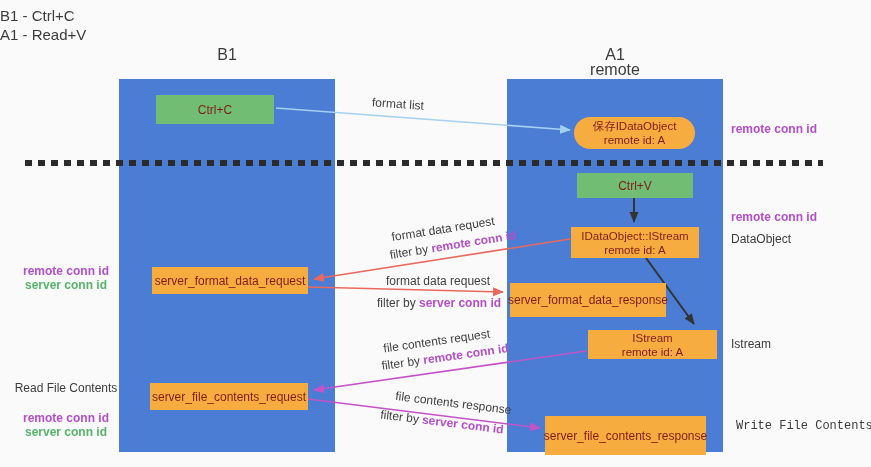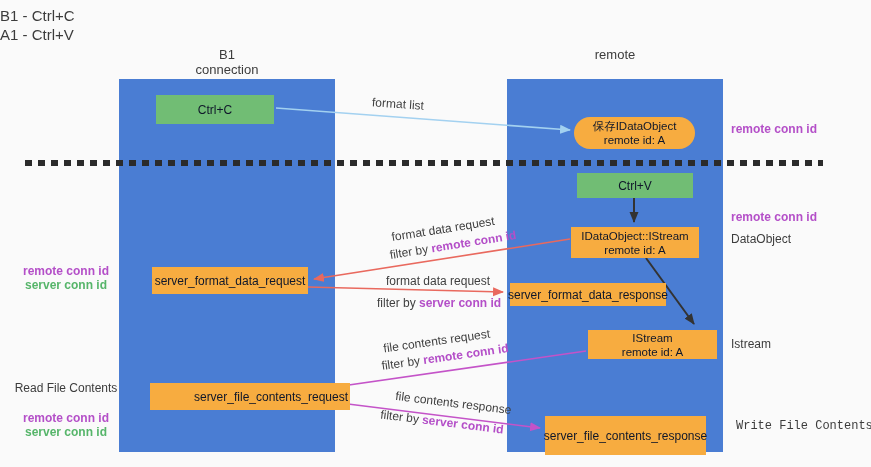--- a/index.html
+++ b/index.html
@@ -6,50 +6,50 @@
     --lane-blue:#4a7dd3; --node-green:#71bd74; --node-orange:#f7ac40;
     --arrow-light-blue:#a3d1f0; --arrow-red:#e9695e; --arrow-magenta:#c453c8;
     --arrow-black:#333333; --highlight-purple:#b44fc8; --highlight-green:#56b56a;
     --dashed-line:#2b2b2b; --background:#fafafa; --text-dark:#3c3c3c;
   }
   html,body{margin:0;padding:0;}
   body{background:var(--background,#fafafa);font-family:"Liberation Sans","DejaVu Sans",sans-serif;}
   #canvas{position:relative;width:871px;height:467px;overflow:hidden;background:var(--background,#fafafa);}
   .abs{position:absolute;}
   .title{top:6px;left:0;width:100%;text-align:left;font-size:15px;line-height:19px;color:var(--text-dark,#3c3c3c);}
-  .lane-header{top:47px;width:216px;text-align:center;font-size:13px;line-height:15px;color:var(--text-dark,#3c3c3c);}
+  .lane-header{top:47px;width:216px;text-align:center;font-size:16px;line-height:15px;color:var(--text-dark,#3c3c3c);}
   .lane{top:79px;width:216px;height:373px;background:var(--lane-blue,#4a7dd3);}
   #arrows{position:absolute;left:0;top:0;width:871px;height:467px;pointer-events:none;}
-  .node{position:absolute;color:#0f172a;display:flex;flex-direction:column;align-items:center;justify-content:center;font-size:12px;}
+  .node{position:absolute;color:#7f1d1d;display:flex;flex-direction:column;align-items:center;justify-content:center;font-size:12px;}
   .node.green{background:var(--node-green,#71bd74);}
   .node.orange{background:var(--node-orange,#f7ac40);}
   .node .ln{line-height:14px;font-size:11.5px;}
   .edge-label{position:absolute;font-size:12px;color:#3f3f3f;white-space:nowrap;}
   .hl-purple{color:var(--highlight-purple,#b44fc8);font-weight:bold;}
   .side-note{position:absolute;font-size:12px;white-space:nowrap;line-height:14px;}
   .note-purple{color:var(--highlight-purple,#b44fc8);font-weight:bold;}
   .note-green{color:var(--highlight-green,#56b56a);font-weight:bold;}
   .note-dark{color:var(--text-dark,#3c3c3c);}
   .note-group{position:absolute;text-align:center;font-size:12px;line-height:14px;}
 </style>
 </head>
 <body>
 
 <div id="canvas">
 
   <div class="abs title">
     <div>B1 - Ctrl+C</div>
-    <div>A1 - Ctrl+V</div>
+    <div>A1 - Read+V</div>
   </div>
 
   <div class="abs lane-header" style="left:119px;">
     <div>B1</div>
-    <div>connection</div>
   </div>
   <div class="abs lane-header" style="left:507px;">
+    <div>A1</div>
     <div>remote</div>
   </div>
 
   <div class="abs lane" style="left:119px;"></div>
   <div class="abs lane" style="left:507px;"></div>
 
   <svg id="arrows" viewBox="0 0 871 467">
     <defs>
       <marker id="mh-blue" markerUnits="userSpaceOnUse" markerWidth="11" markerHeight="10" refX="10" refY="4.5" orient="auto">
         <path d="M0,0 L11,4.5 L0,9 Z" style="fill:var(--arrow-light-blue,#a3d1f0)"></path>
@@ -91,28 +91,28 @@
 
   <div class="node green" style="left:577px;top:173px;width:116px;height:25px;">Ctrl+V</div>
 
   <div class="node orange" style="left:571px;top:227px;width:128px;height:31px;">
     <div class="ln">IDataObject::IStream</div>
     <div class="ln">remote id: A</div>
   </div>
 
   <div class="node orange" style="left:152px;top:267px;width:156px;height:27px;">server_format_data_request</div>
 
-  <div class="node orange" style="left:510px;top:283px;width:156px;height:23px;">server_format_data_response</div>
+  <div class="node orange" style="left:510px;top:283px;width:156px;height:34px;">server_format_data_response</div>
 
   <div class="node orange" style="left:588px;top:330px;width:129px;height:29px;">
     <div class="ln">IStream</div>
     <div class="ln">remote id: A</div>
   </div>
 
-  <div class="node orange" style="left:150px;top:383px;width:158px;height:27px;padding-left:42px;">server_file_contents_request</div>
+  <div class="node orange" style="left:150px;top:383px;width:158px;height:27px;">server_file_contents_request</div>
 
   <div class="node orange" style="left:545px;top:416px;width:161px;height:39px;">server_file_contents_response</div>
 
   <div class="edge-label" style="left:372px;top:97px;transform:rotate(4deg);">format list</div>
 
   <div class="edge-label" style="left:391px;top:222px;transform:rotate(-9deg);">format data request</div>
   <div class="edge-label" style="left:389px;top:238px;transform:rotate(-9deg);">
     <span>filter by </span><span class="hl-purple">remote conn id</span>
   </div>
 

